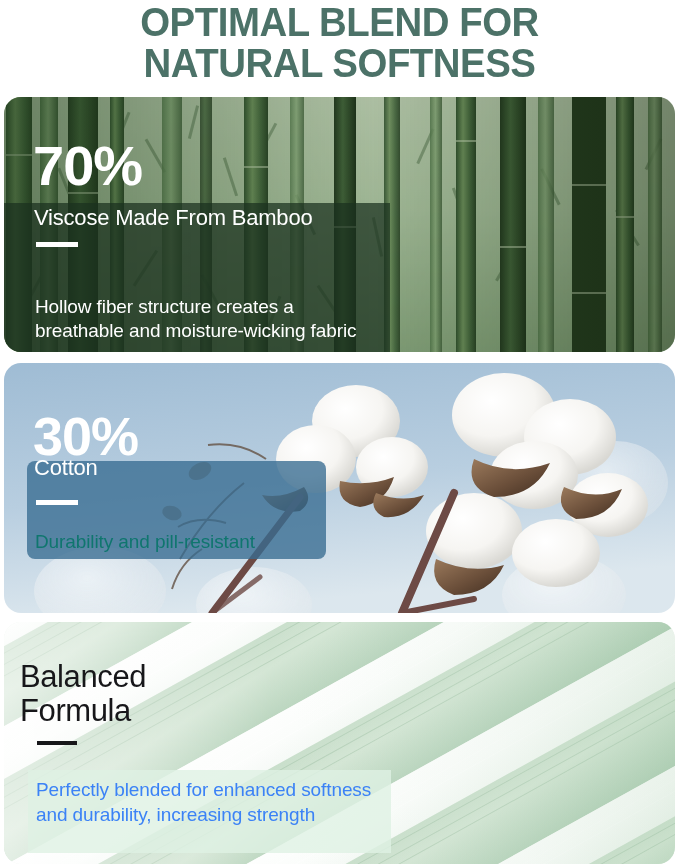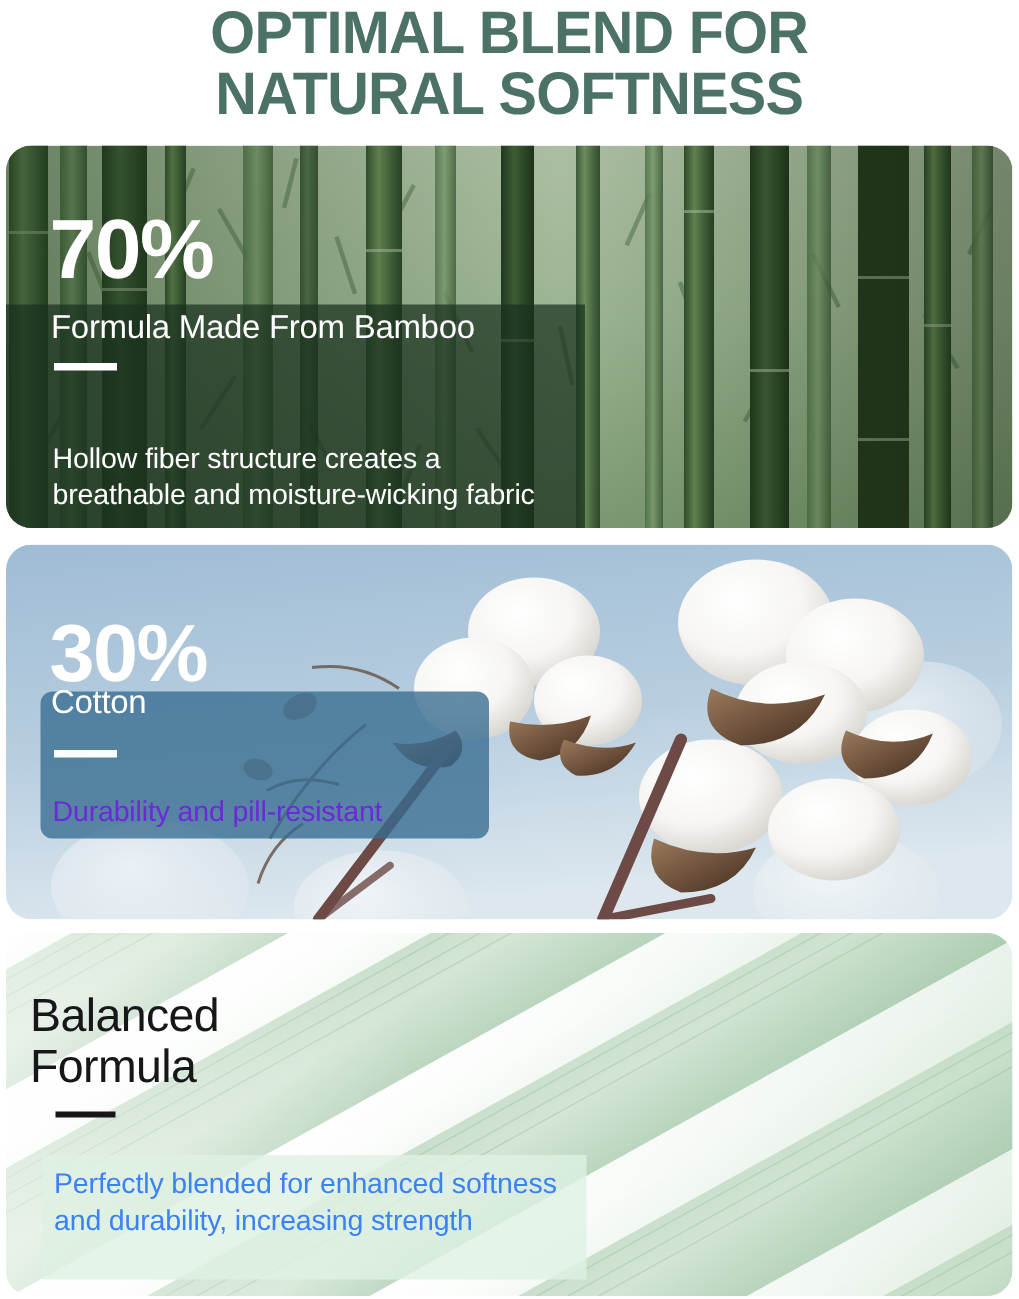--- a/index.html
+++ b/index.html
@@ -150,21 +150,21 @@
     background: #ffffff;
   }
   .p2-body {
     position: absolute;
     left: 31px;
     top: 167px;
     width: 300px;
     font-size: 19px;
     line-height: 24px;
     font-weight: 400;
-    color: #6d28d9;
+    color: #0f766e;
     letter-spacing: -0.1px;
   }
 
   
   #panel-fabric { top: 622px; height: 242px; }
 
   .scrim-mint {
     position: absolute;
     left: 24px;
     top: 148px;
@@ -305,21 +305,21 @@
         <line x1="568" y1="196" x2="602" y2="196"></line>
         <line x1="612" y1="120" x2="630" y2="120"></line>
       </g>
 
       <rect x="0" y="0" width="671" height="255" fill="url(#shade)"></rect>
     </svg>
 
     <div class="scrim-dark"></div>
 
     <div class="p1-pct">70%</div>
-    <div class="p1-sub">Formula Made From Bamboo</div>
+    <div class="p1-sub">Viscose Made From Bamboo</div>
     <div class="rule-light"></div>
     <div class="p1-body">Hollow fiber structure creates a breathable and moisture-wicking fabric</div>
   </div>
 
   <div class="panel" id="panel-cotton">
 
     <svg class="panel-bg" viewBox="0 0 671 250" preserveAspectRatio="none">
       <defs>
         <linearGradient id="skyC" x1="0" y1="0" x2="0.25" y2="1">
           <stop offset="0%" stop-color="#9fbcd4"></stop>

